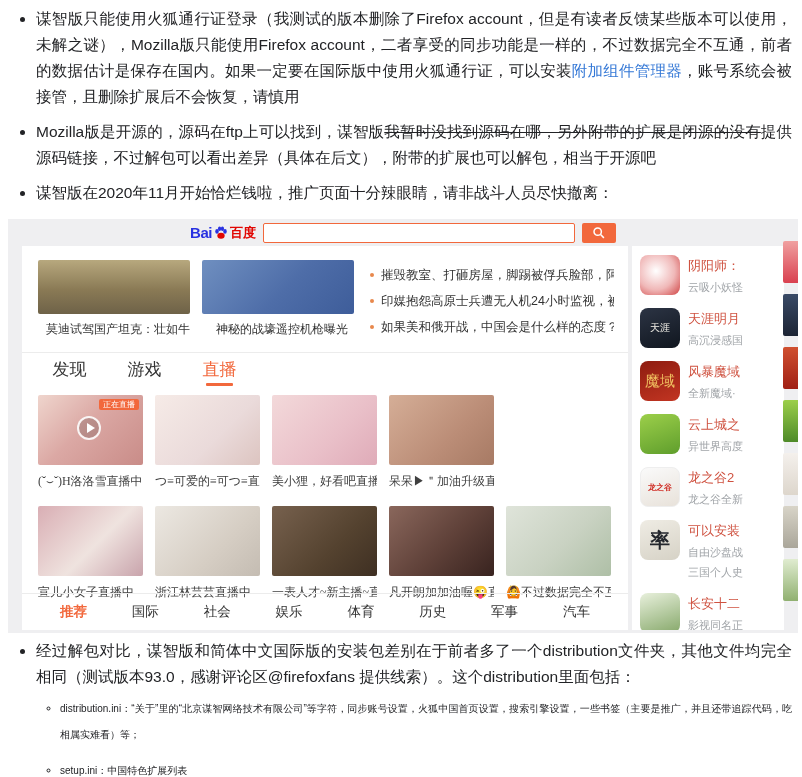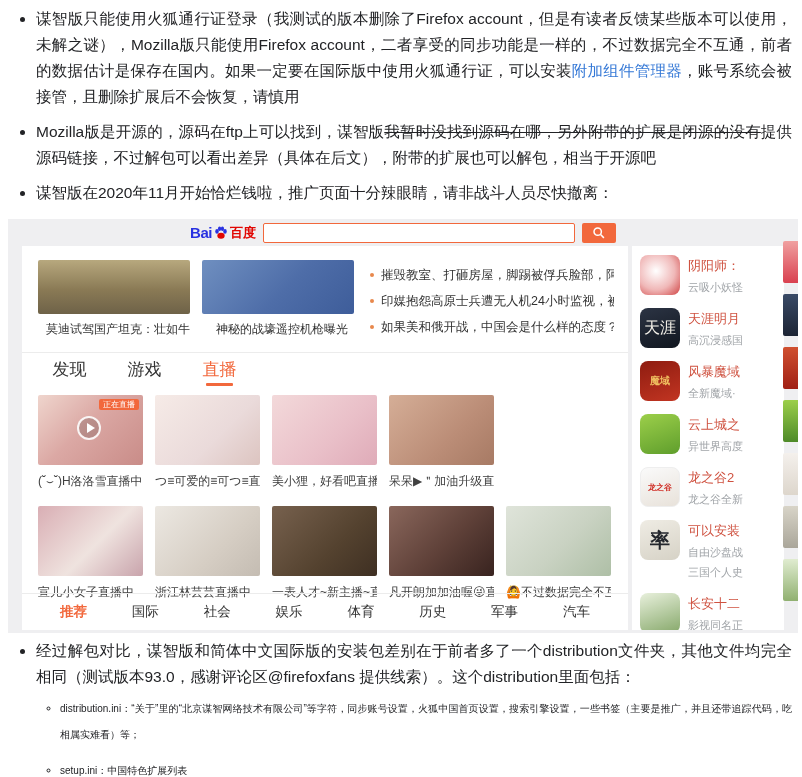--- a/index.html
+++ b/index.html
@@ -24,21 +24,21 @@
   .ph-tank{background:linear-gradient(180deg,#b7a87e,#8a7a55 55%,#6e6248);}
   .ph-blue{background:linear-gradient(135deg,#6f8fc0,#4e6da8 55%,#3e5d9a);}
   .photo-cap{font-size:12px;color:#333;text-align:center;margin-top:7px;white-space:nowrap;overflow:hidden;margin-left:8px;}
   ul.headlines{list-style:none;margin:0;padding:2px 0 0 4px;flex:1;min-width:0;}
   ul.headlines li{font-size:12.5px;color:#333;line-height:26px;white-space:nowrap;overflow:hidden;display:flex;align-items:center;}
   .dot{width:4px;height:4px;border-radius:50%;background:#e8884c;margin-right:7px;flex:none;}
   .tabs{display:flex;margin-top:12px;border-top:1px solid #ececec;height:33px;align-items:center;padding-left:10px;}
   .tab{width:75px;text-align:center;font-size:17px;color:#333;position:relative;height:33px;line-height:33px;}
   .tab.active{color:#f2683c;}
   .tab.active::after{content:"";position:absolute;left:24px;right:24px;bottom:0;height:3px;background:#f2683c;border-radius:1px;}
-  .grid{padding:9px 16px 0;}
+  .grid{padding:9px 16px 0;font-family:Liberation Serif, serif;}
   .grow{display:flex;gap:12px;margin-bottom:16px;}
   .tile{width:105px;flex:none;}
   .timg{width:105px;height:70px;border-radius:2px;position:relative;}
   .tcap{font-size:12px;color:#404040;margin-top:8px;white-space:nowrap;overflow:hidden;}
   .badge{position:absolute;top:4px;right:4px;background:#f2683c;color:#fff;font-size:8px;line-height:11px;padding:0 4px;border-radius:2px;}
   .play{position:absolute;top:21px;left:39px;width:24px;height:24px;border:2px solid rgba(255,255,255,.9);border-radius:50%;background:rgba(0,0,0,.15);box-sizing:border-box;}
   .play::after{content:"";position:absolute;left:8px;top:5px;border-left:8px solid #fff;border-top:5px solid transparent;border-bottom:5px solid transparent;}
   .t1{background:linear-gradient(135deg,#efd5cd,#dba8a4 45%,#c98c88);}
   .t2{background:linear-gradient(135deg,#f6ebe7,#eadada 60%,#dcc4c0);}
   .t3{background:linear-gradient(180deg,#585864,#8d8896 55%,#cfc9d2);}
@@ -53,23 +53,23 @@
   .bn{font-size:13.5px;color:#333;}
   .bn.active{color:#f2683c;font-weight:bold;}
   .side-card{position:absolute;top:27px;left:624px;width:152px;height:384px;background:#fff;padding:9px 0 0 8px;box-sizing:border-box;overflow:hidden;}
   .game{display:flex;gap:8px;margin-bottom:13px;align-items:flex-start;}
   .gicon{width:40px;height:40px;border-radius:8px;flex:none;display:flex;align-items:center;justify-content:center;overflow:hidden;}
   .gtxt{flex:1;min-width:0;padding-top:2px;}
   .gtitle{font-size:13px;color:#cf5240;white-space:nowrap;overflow:hidden;}
   .gsub{font-size:11px;color:#a0a4a8;white-space:nowrap;overflow:hidden;margin-top:5px;}
   .g1{background:radial-gradient(circle at 40% 40%,#fff 0%,#f0b8b8 55%,#d04545 100%);}
   .g2{background:linear-gradient(160deg,#2c3444,#10161f);}
-  .g2 .gink{color:#f5f2ea;font-size:16px;}
+  .g2 .gink{color:#f5f2ea;font-size:10px;}
   .g3{background:linear-gradient(160deg,#8e1c10,#c23522);}
-  .g3 .gink{color:#f0c060;font-size:10px;font-weight:bold;}
+  .g3 .gink{color:#f0c060;font-size:15px;font-weight:normal;}
   .g4{background:linear-gradient(160deg,#9ccf4a,#5f9e2c);}
   .g5{background:linear-gradient(160deg,#fafafa,#e8e2da);border:1px solid #eee;box-sizing:border-box;}
   .g5 .gink{color:#d03028;font-size:8px;font-weight:bold;}
   .g6{background:linear-gradient(160deg,#efece4,#d6d2c6);}
   .g6 .gink{color:#23262c;font-size:20px;font-weight:bold;}
   .g7{background:linear-gradient(160deg,#e8f0dc,#86a86a);}
   .slivers{position:absolute;top:22px;right:0;width:15px;}
   .sliver{width:15px;height:42px;margin-bottom:11px;border-radius:2px 0 0 2px;}
   .s1{background:linear-gradient(180deg,#f0a0a0,#d9404f);}
   .s2{background:linear-gradient(180deg,#3a4a66,#1c2434);}

